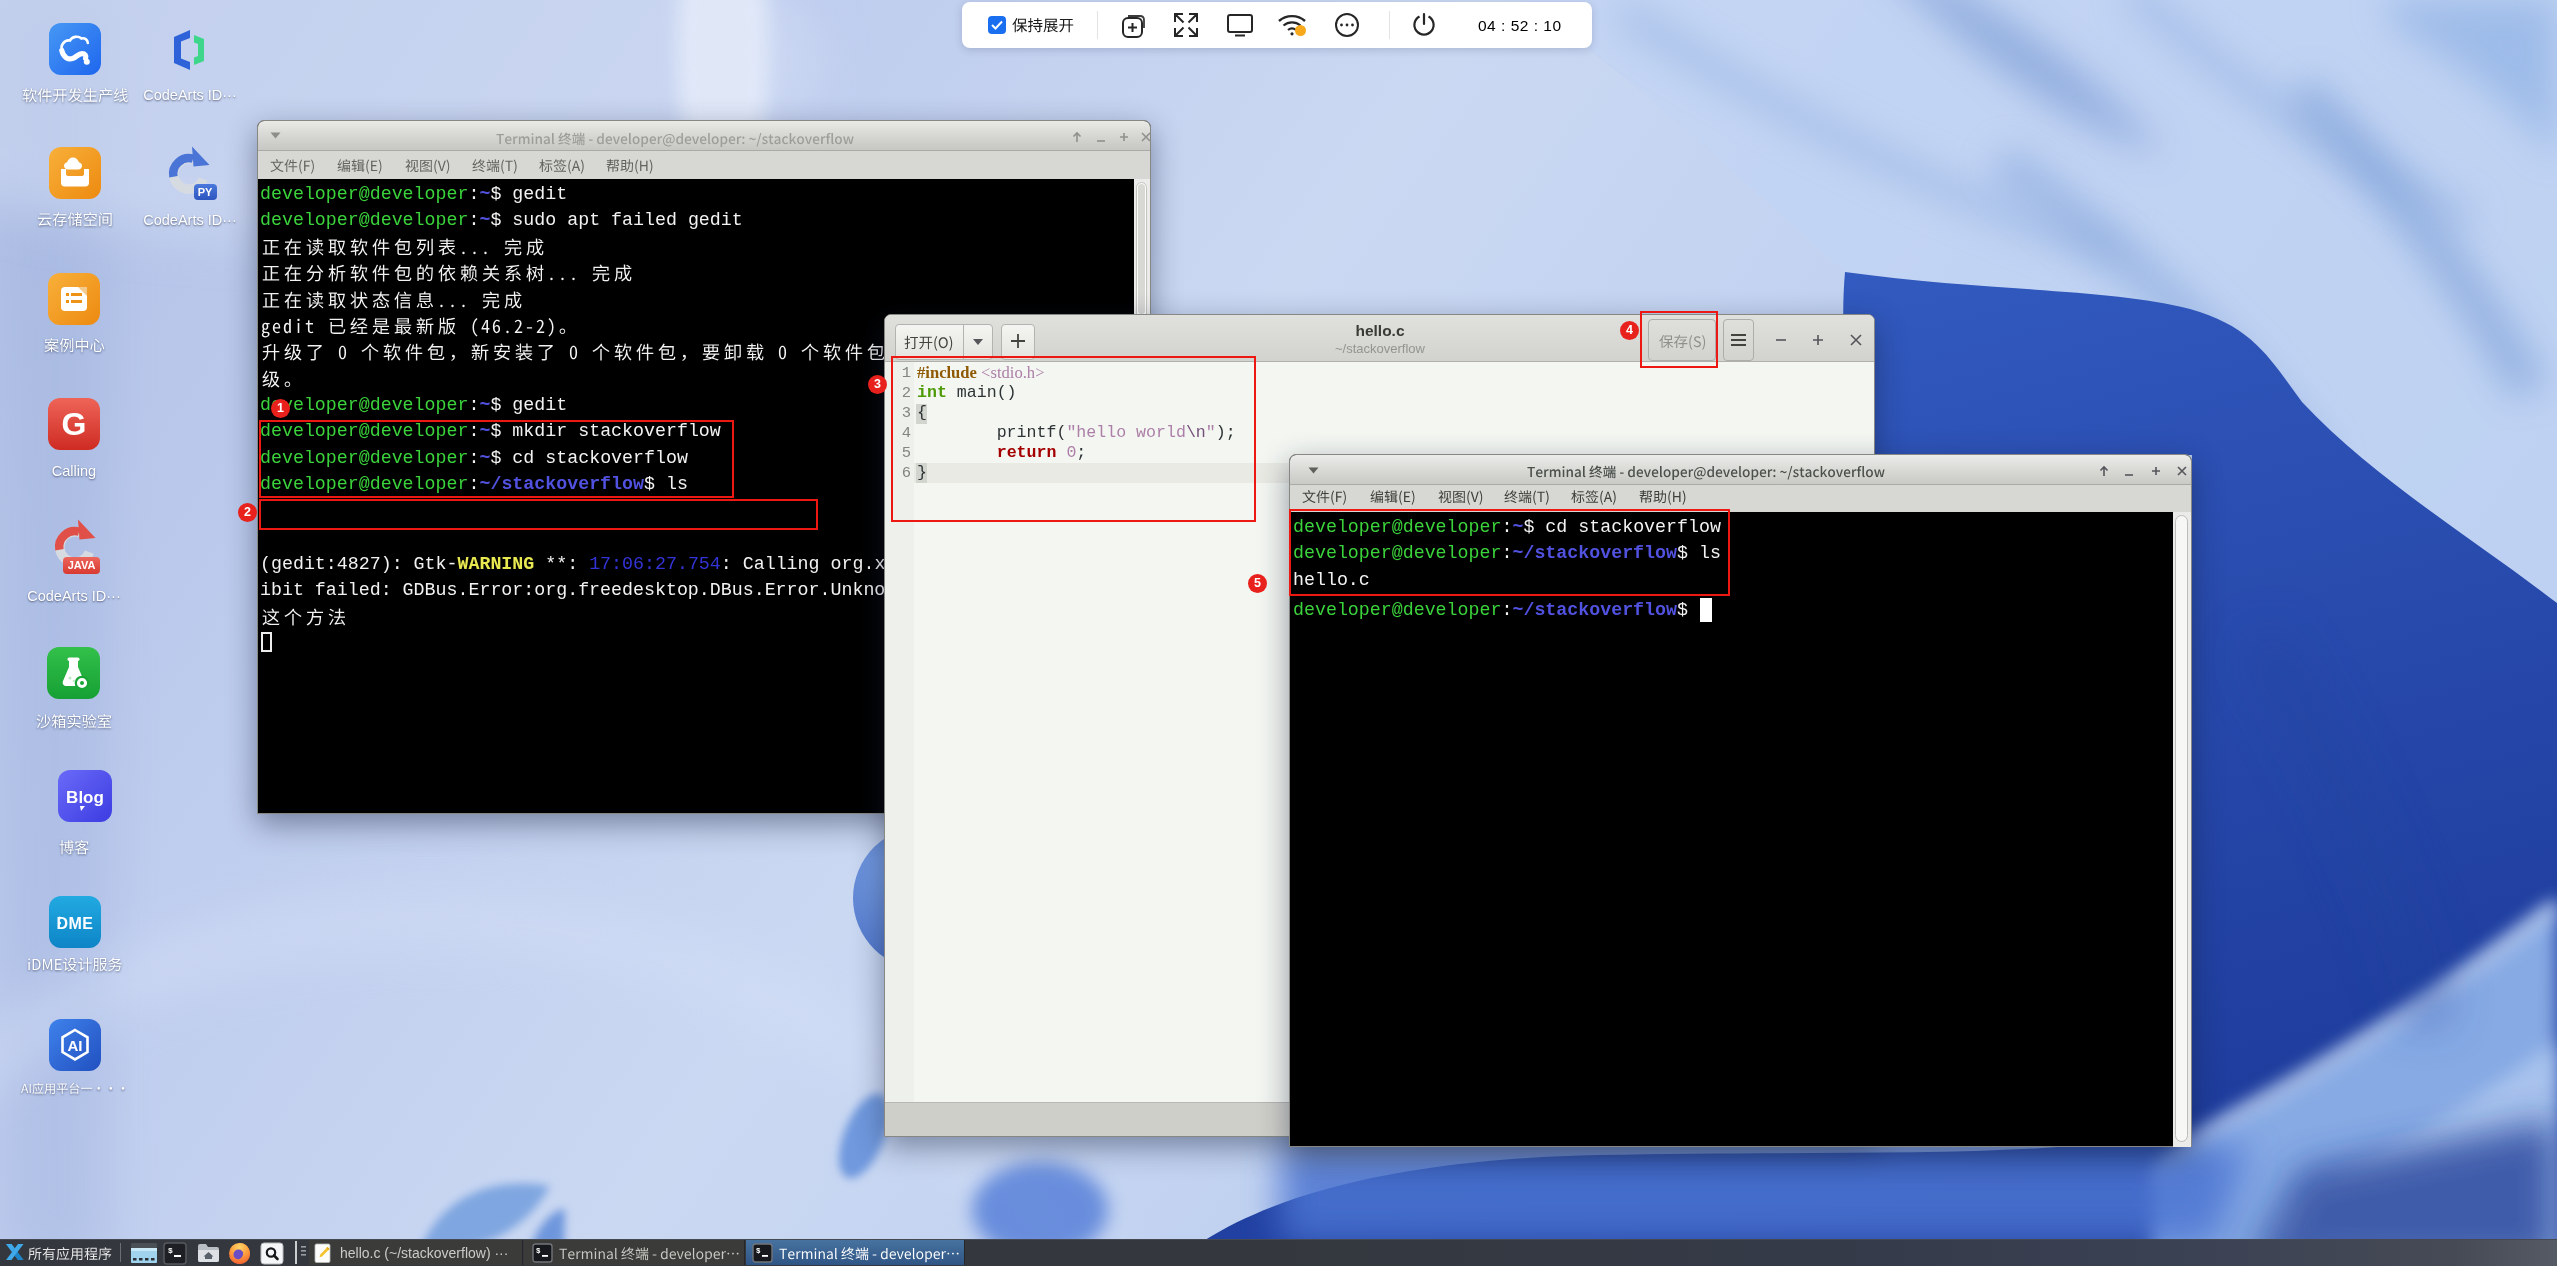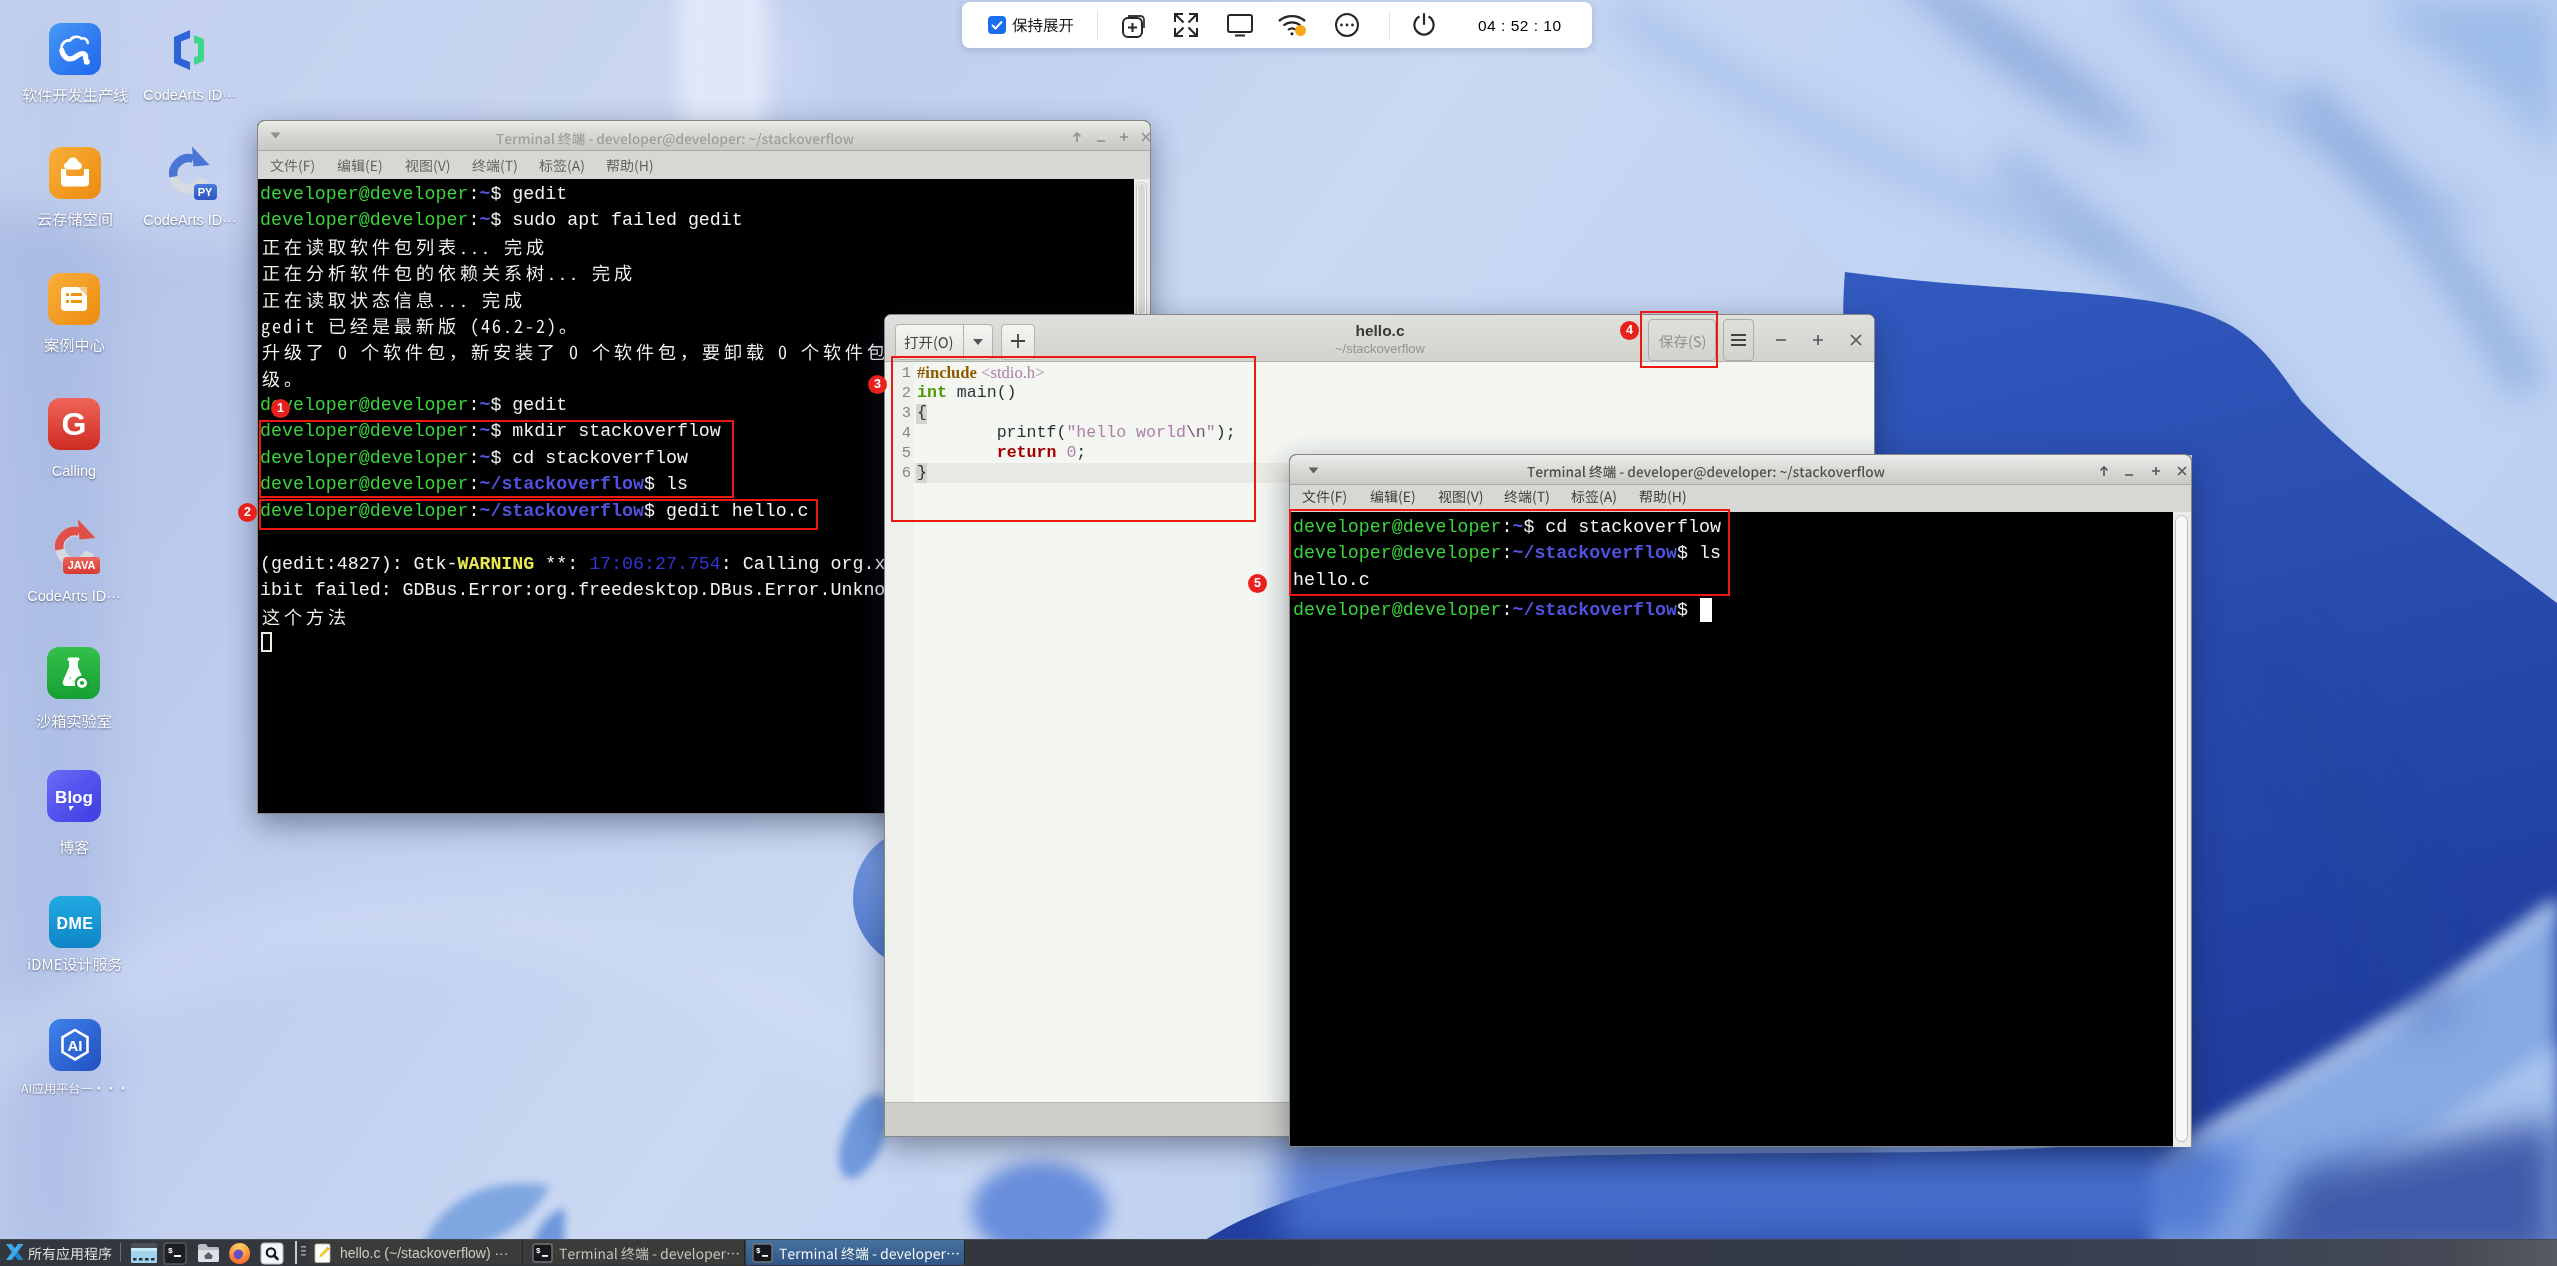--- a/index.html
+++ b/index.html
@@ -157,21 +157,21 @@
 <path d="M22,12 L31,12 L31,20 L37,34 C38,36.5 36.5,39 34,39 L19,39 C16.5,39 15,36.5 16,34 L22,20 Z" fill="none" stroke="#1da83a" stroke-width="0"></path>
 <rect x="20.5" y="10.5" width="12" height="3.4" rx="1.6" fill="#fff"></rect>
 <circle cx="35" cy="36" r="6.2" fill="#fff" stroke="#18a535" stroke-width="2.2"></circle>
 <circle cx="35" cy="36" r="2" fill="#18a535"></circle>
 <circle cx="23" cy="31" r="1.6" fill="#bfe9c8"></circle>
       <circle cx="27" cy="34" r="1.3" fill="#bfe9c8"></circle>
     </svg></div>
 <svg class="tp" style="left:36px;top:711px;filter:drop-shadow(0 1px 1px rgba(40,50,80,.65))" width="110" height="22">
     <use href="#lSha" fill="#fff" transform="translate(0,16)"></use>
   </svg>
-<div class="abs" style="left:47px;top:770px;width:38px;height:52px"><svg width="54" height="52">
+<div class="abs" style="left:58px;top:770px;width:38px;height:52px"><svg width="54" height="52">
       <defs>
 <linearGradient id="icv" x1="0" y1="0" x2="1" y2="1">
           <stop offset="0" stop-color="#6a6af8"></stop>
           <stop offset="1" stop-color="#3c3ce2"></stop>
         </linearGradient>
       </defs>
 <rect width="54" height="52" rx="12" fill="url(#icv)"></rect>
 <text x="27" y="33" font-family="Liberation Sans" font-weight="bold" font-size="17" fill="#fff" text-anchor="middle">Blog</text>
 <path d="M22,36 L27,36 L23,41 Z" fill="#fff"></path>
     </svg></div>
@@ -244,21 +244,20 @@
       <div class="abs" style="left:2px;top:3px;width:11px;height:628px;background:#fbfbf9;border:1px solid #c2c2be;border-radius:6px">
         <div class="abs" style="left:1px;top:1px;width:7px;height:130px;background:#d8d8d4;border-radius:5px"></div>
       </div>
     </div>
     <div class="mono tline" style="left:2px;top:59.6px"><span class="g">developer@developer</span><span class="wt">:</span><span class="bl">~</span><span class="wt">$ gedit</span></div>
     <div class="mono tline" style="left:2px;top:86.0px"><span class="g">developer@developer</span><span class="wt">:</span><span class="bl">~</span><span class="wt">$ sudo apt failed gedit</span></div>
     <div class="mono tline" style="left:2px;top:271.0px"><span class="g">developer@developer</span><span class="wt">:</span><span class="bl">~</span><span class="wt">$ gedit</span></div>
     <div class="mono tline" style="left:2px;top:297.4px"><span class="g">developer@developer</span><span class="wt">:</span><span class="bl">~</span><span class="wt">$ mkdir stackoverflow</span></div>
     <div class="mono tline" style="left:2px;top:323.8px"><span class="g">developer@developer</span><span class="wt">:</span><span class="bl">~</span><span class="wt">$ cd stackoverflow</span></div>
     <div class="mono tline" style="left:2px;top:350.2px"><span class="g">developer@developer</span><span class="wt">:</span><span class="bl">~/stackoverflow</span><span class="wt">$ ls</span></div>
-    <div class="mono tline" style="left:2px;top:376.6px"><span class="g">developer@developer</span><span class="wt">:</span><span class="bl">~/stackoverflow</span><span class="wt">$ gedit hello.c</span></div>
     <div class="mono tline" style="left:2px;top:429.5px"><span class="wt">(gedit:4827): Gtk-</span><span class="yw">WARNING</span><span class="wt"> **: </span><span class="tl">17:06:27.754</span><span class="wt">: Calling org.xfce.Sess</span></div>
     <div class="mono tline" style="left:2px;top:455.9px"><span class="wt">ibit failed: GDBus.Error:org.freedesktop.DBus.Error.Unknow</span></div>
     <svg class="tp" style="left:2.0px;top:110.7px" width="700" height="30">
       <use href="#t3" fill="#f2f2f2" transform="translate(0,22)"></use>
     </svg>
     <svg class="tp" style="left:2.0px;top:137.2px" width="700" height="30">
       <use href="#t4" fill="#f2f2f2" transform="translate(0,22)"></use>
     </svg>
     <svg class="tp" style="left:2.0px;top:163.6px" width="700" height="30">
       <use href="#t5" fill="#f2f2f2" transform="translate(0,22)"></use>

